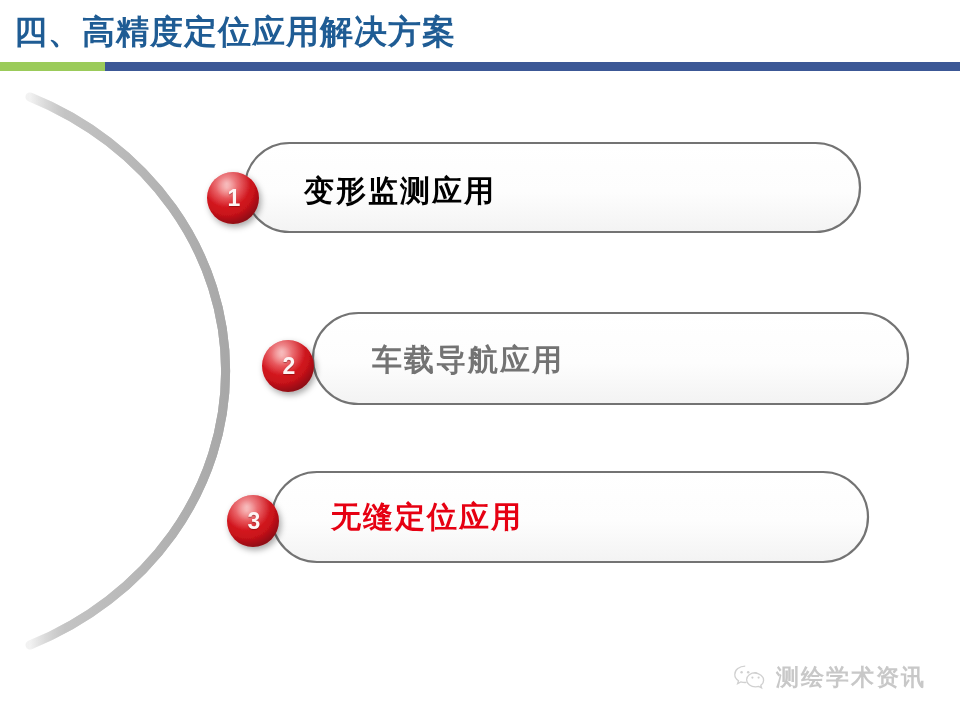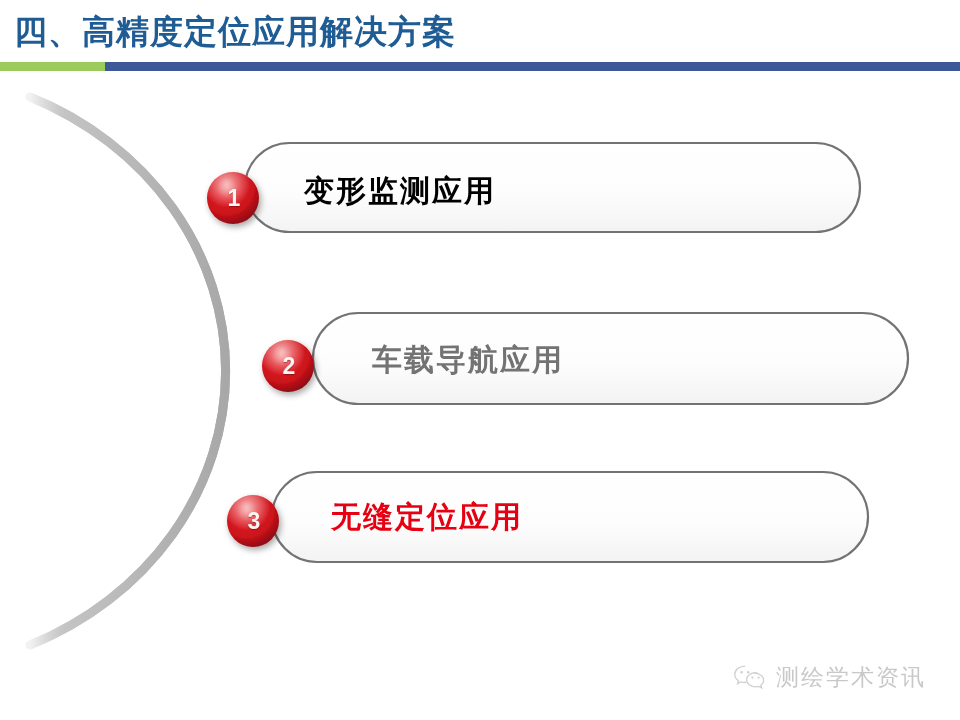--- a/index.html
+++ b/index.html
@@ -86,20 +86,21 @@
 
   
   #watermark {
     position: absolute;
     left: 733px;
     top: 662px;
     display: flex;
     align-items: center;
     gap: 9px;
     opacity: 0.78;
+    font-weight: bold;
   }
   #watermark-text {
     font-size: 23px;
     color: #b9b9b9;
     letter-spacing: 2px;
     font-family: "DejaVu Sans", sans-serif;
     white-space: nowrap;
   }
   .wechat-icon { display: block; }
 </style>

